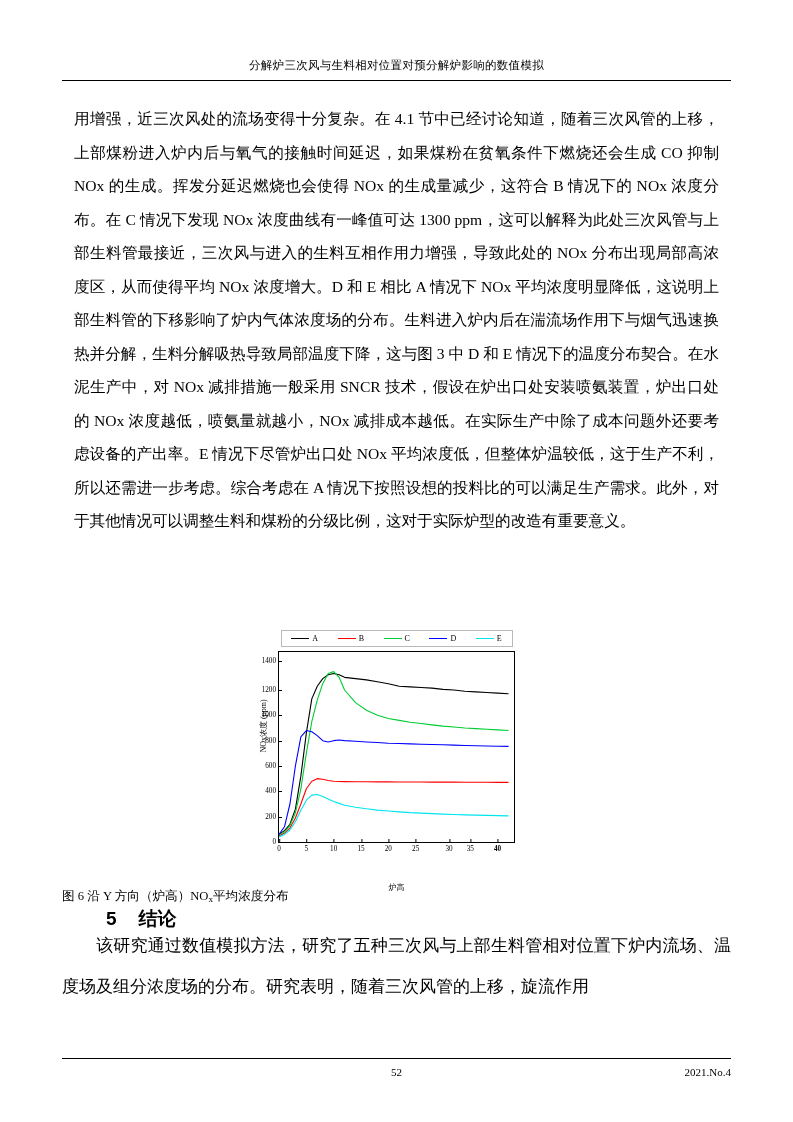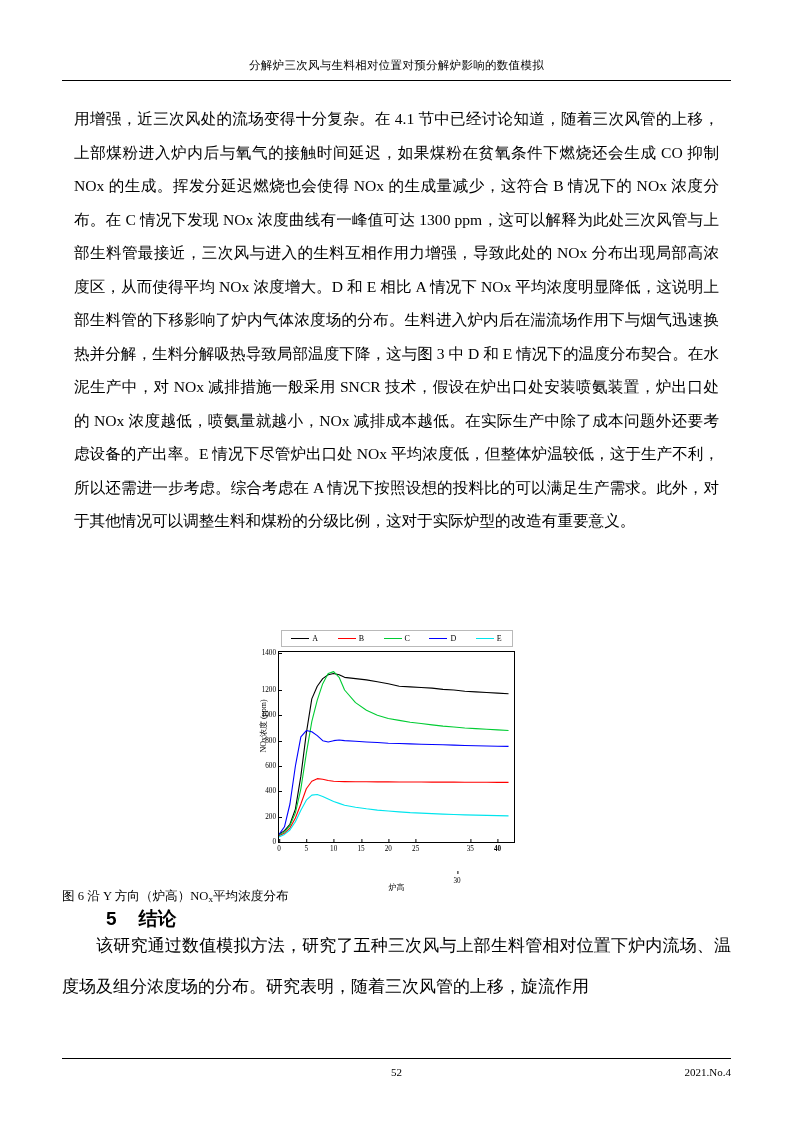--- a/index.html
+++ b/index.html
@@ -268,30 +268,30 @@
             <polyline points="0.00,184.93 5.47,182.40 10.93,177.97 16.40,169.73 21.86,158.33 27.33,148.20 32.79,143.13 38.26,142.50 43.72,144.40 49.19,146.93 54.65,149.47 60.12,151.37 65.58,153.27 76.51,155.17 87.44,156.81 98.37,158.08 109.30,158.97 120.23,159.85 131.16,160.61 142.09,161.12 153.02,161.63 163.95,162.13 174.88,162.51 185.81,162.89 196.74,163.15 207.67,163.40 218.60,163.65 229.53,163.91" fill="none" stroke="#00e5ee" stroke-width="1.1" stroke-linejoin="round"></polyline>
           </svg>
         <div id="yticks">
             <div class="ytick" style="top: 190px;"><span class="tickmark"></span>0</div>
             <div class="ytick" style="top: 164.667px;"><span class="tickmark"></span>200</div>
             <div class="ytick" style="top: 139.333px;"><span class="tickmark"></span>400</div>
             <div class="ytick" style="top: 114px;"><span class="tickmark"></span>600</div>
             <div class="ytick" style="top: 88.6667px;"><span class="tickmark"></span>800</div>
             <div class="ytick" style="top: 63.3333px;"><span class="tickmark"></span>1000</div>
             <div class="ytick" style="top: 38px;"><span class="tickmark"></span>1200</div>
-            <div class="ytick" style="top: 1px;"><span class="tickmark"></span>1400</div>
+            <div class="ytick" style="top: 9px;"><span class="tickmark"></span>1400</div>
           </div>
         <div id="xticks">
             <div class="xtick" style="left: 0px;"><span class="tickmark"></span>0</div>
             <div class="xtick" style="left: 27.3256px;"><span class="tickmark"></span>5</div>
             <div class="xtick" style="left: 54.6512px;"><span class="tickmark"></span>10</div>
             <div class="xtick" style="left: 81.9767px;"><span class="tickmark"></span>15</div>
             <div class="xtick" style="left: 109.302px;"><span class="tickmark"></span>20</div>
             <div class="xtick" style="left: 136.628px;"><span class="tickmark"></span>25</div>
-            <div class="xtick" style="left: 178px; margin-top: 32px;"><span class="tickmark"></span>30</div>
+            <div class="xtick" style="left: 170px;"><span class="tickmark"></span>30</div>
             <div class="xtick" style="left: 191.279px;"><span class="tickmark"></span>35</div>
             <div class="xtick" style="left: 218.605px; font-weight: bold;"><span class="tickmark"></span>40</div>
           </div>
       </div>
 
       <div class="xlabel">
         <span>炉高</span>
       </div>
     </div>
 

